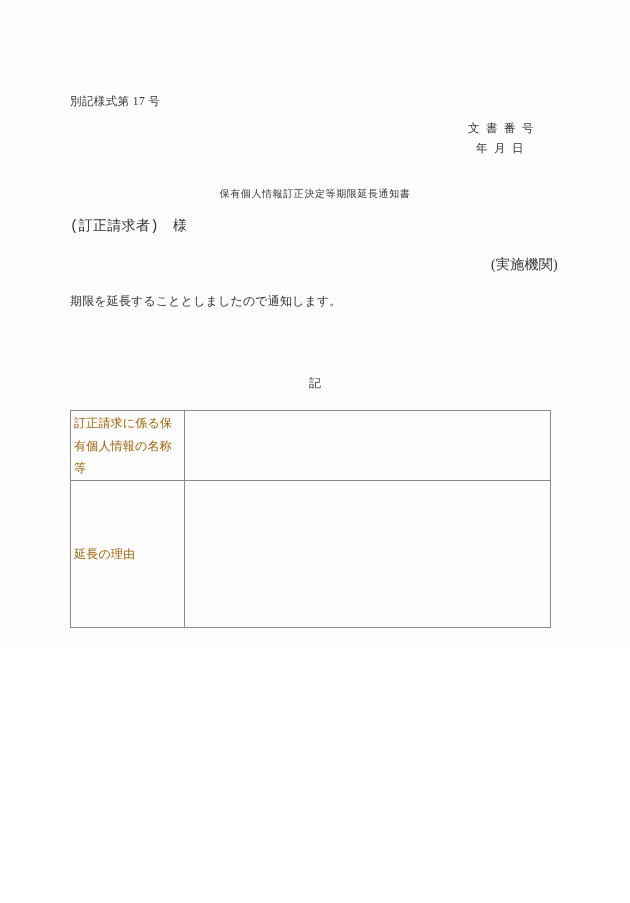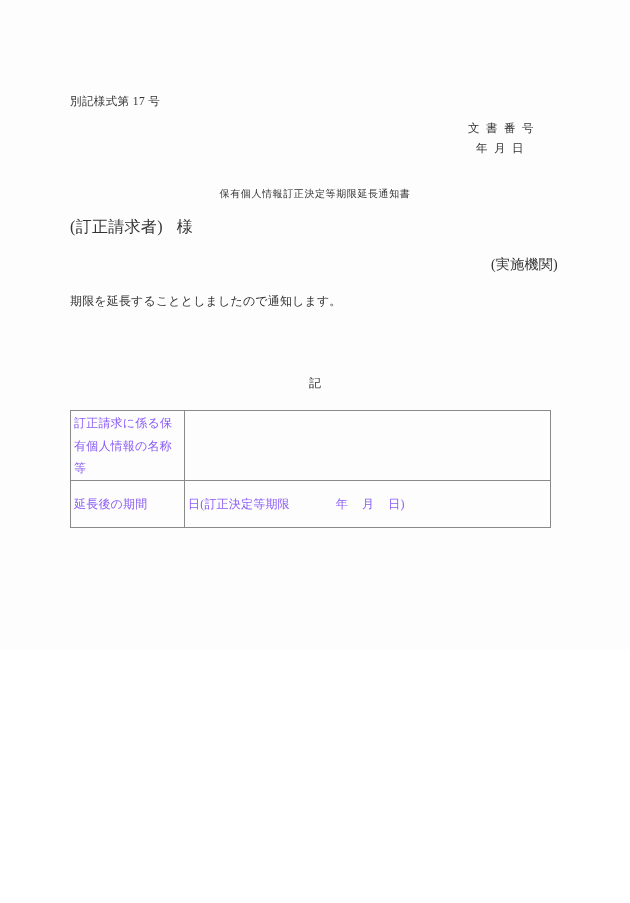--- a/index.html
+++ b/index.html
@@ -60,23 +60,24 @@
     letter-spacing: 0.6px;
     white-space: nowrap;
     margin-top: 12px;
   }
 
   
   .addressee {
     position: absolute;
     left: 70px;
     top: 217px;
-    font-size: 16px;
+    font-size: 14px;
     letter-spacing: 0.3px;
     white-space: nowrap;
+    font-family: Liberation Mono, monospace;
   }
   .addressee .hon {
     margin-left: 14px;
   }
   .agency {
     position: absolute;
     right: 72px;
     top: 256px;
     font-size: 14px;
     letter-spacing: 0.3px;
@@ -124,21 +125,21 @@
     border-collapse: collapse;
     table-layout: fixed;
   }
   .form-table td {
     border: 1px solid #8a8a8a;
     font-size: 12px;
     line-height: 22.5px;
     letter-spacing: 0.2px;
     padding: 0 2px 0 3px;
     vertical-align: top;
-    color: #8b5cf6;
+    color: #a16207;
   }
   .form-table td.label {
     width: 108px;
   }
   .form-table td.value {
     width: 360px;
   }
   .row-name td { height: 68px; }
   .row-period td { height: 46px; vertical-align: middle; }
   .row-reason td { height: 146px; vertical-align: middle; }
@@ -172,22 +173,20 @@
   </div>
 
   <div class="ki">記</div>
 
   <table class="form-table">
     <tbody>
       <tr class="row-name">
         <td class="label">訂正請求に係る保有個人情報の名称等</td>
         <td class="value"></td>
       </tr>
-      <tr class="row-period">
-        <td class="label">延長後の期間</td>
-        <td class="value">
-          <span class="cell-text"><span>日(訂正決定等期限</span><span class="gap-date"></span><span>年</span><span class="gap-date2"></span><span>月</span><span class="gap-date2"></span><span>日)</span></span>
-        </td>
+      <tr class="row-reason">
+        <td class="label">延長の理由</td>
+        <td class="value"></td>
       </tr>
     </tbody>
   </table>
 
 </div>
 
 </body></html>

